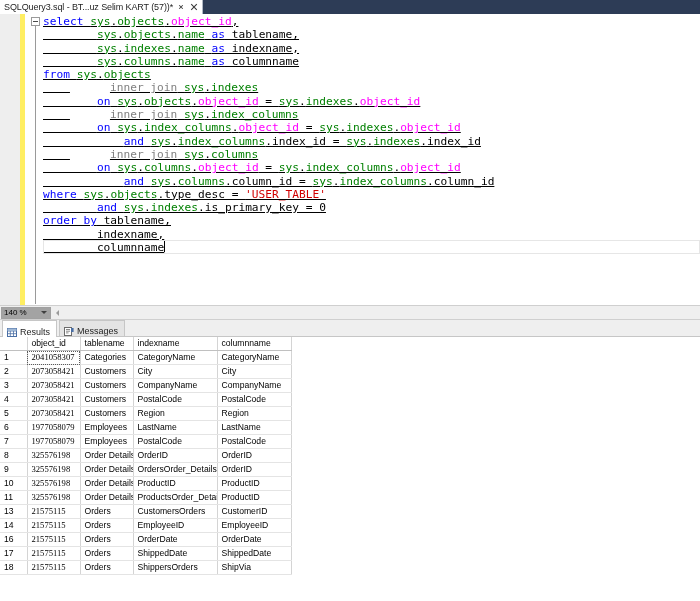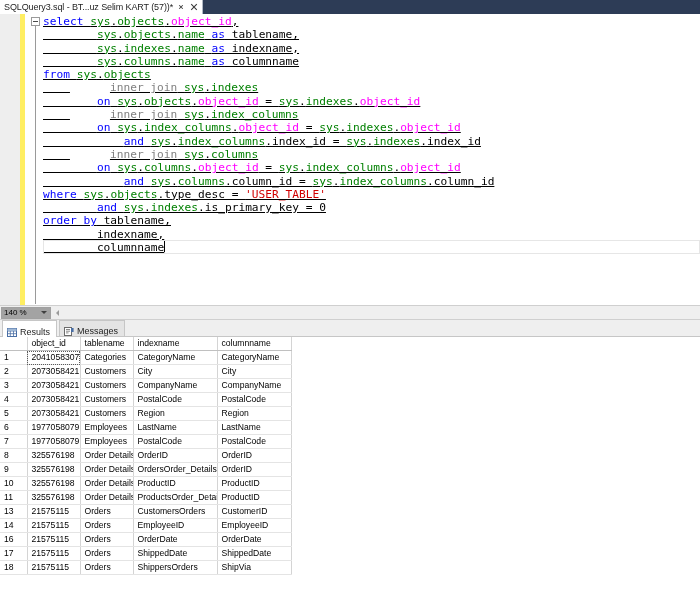--- a/index.html
+++ b/index.html
@@ -257,21 +257,21 @@
   th.c3, td.c3 { width: 84px; }
   th.c4, td.c4 { width: 74px; }
   td.c0 {
     text-align: right;
     padding: 0 4px 0 0;
     background: #ffffff;
     color: #000000;
     border-right: 1px solid #d4d4d4;
   }
   th.c0 { background: #ffffff; border-right: 1px solid #d4d4d4; }
-  td.num { text-align: left; }
+  td.num { text-align: left; font-family: Liberation Serif, serif; }
   td.sel {
     outline: 1px dotted #5a5a5a;
     outline-offset: -1px;
   }
 </style>
 </head>
 <body>
 
 <div id="app">
 

